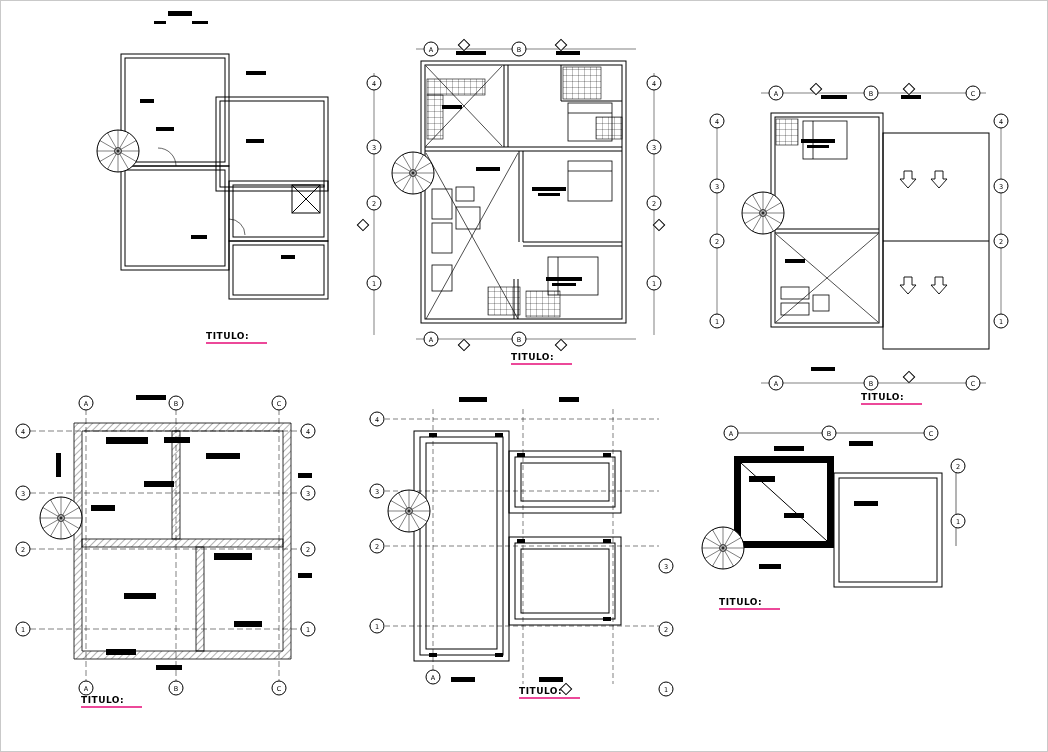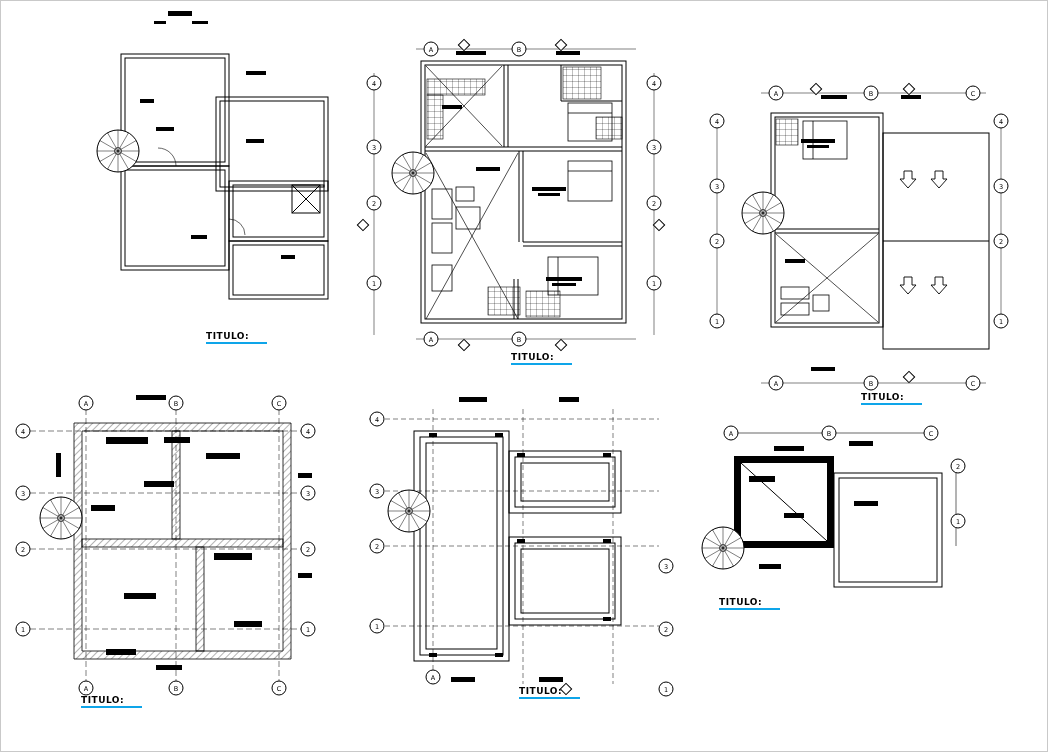--- a/index.html
+++ b/index.html
@@ -5,21 +5,21 @@
   html,body{margin:0;padding:0;background:#fff;}
   #sheet{
     position:relative;width:1048px;height:752px;background:#ffffff;
     border:1px solid #c9c9c9;box-sizing:border-box;overflow:hidden;
     font-family:"DejaVu Sans",sans-serif;
   }
   .panel{position:absolute;}
   .panel svg{display:block;width:100%;height:100%;}
   .plan-title{
     position:absolute;font:bold 9px "DejaVu Sans",sans-serif;letter-spacing:.5px;
-    color:#000;border-bottom:2px solid #0ea5e9;padding:0 18px 1px 0;white-space:nowrap;
+    color:#000;border-bottom:2px solid #ec4899;padding:0 18px 1px 0;white-space:nowrap;
   }
   .bubble{
     position:absolute;width:15px;height:15px;border:1px solid #000;border-radius:50%;
     background:#fff;color:#000;font:6.5px "DejaVu Sans",sans-serif;
     display:flex;align-items:center;justify-content:center;
     transform:translate(-50%,-50%);box-sizing:border-box;z-index:3;
   }
   .diamond{
     position:absolute;width:9px;height:9px;border:1px solid #000;background:#fff;
     transform:translate(-50%,-50%) rotate(45deg);box-sizing:border-box;z-index:3;

